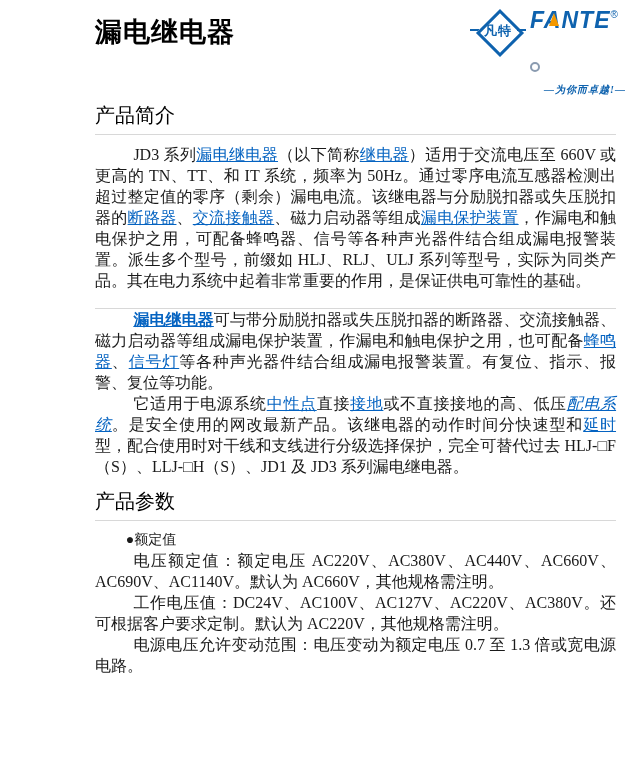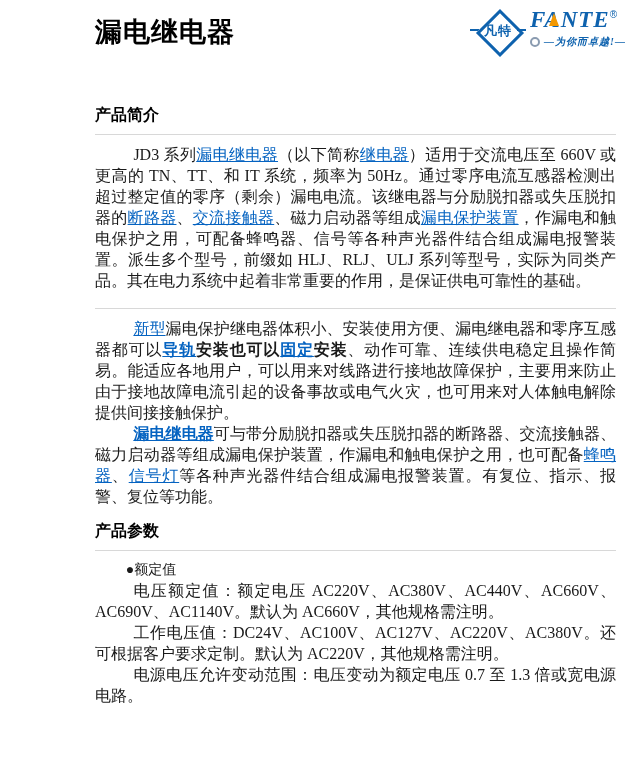--- a/index.html
+++ b/index.html
@@ -24,44 +24,45 @@
   .mark-text {
     position:absolute; left:0; top:14px; width:52px; text-align:center;
     font-family:"Liberation Sans","DejaVu Sans",sans-serif;
     font-size:13px; font-weight:bold; color:#0E62AE; letter-spacing:1px;
   }
   .tipline { position:absolute; top:21px; width:9px; height:2px; background:#0E62AE; }
   .tipline.left { left:-2px; } .tipline.right { right:-2px; }
   .logo-right { margin-left:6px; }
   .brand-row { position:relative; line-height:24px; }
   .brand {
-    font-family:Liberation Serif, serif;
+    font-family:Liberation Sans, sans-serif;
     font-size:23px; font-weight:900; font-style:italic; color:#0E62AE; letter-spacing:1px;
   }
   .a-accent {
     position:absolute; left:19px; top:5px; width:0; height:0;
     border-left:5px solid transparent; border-right:5px solid transparent;
     border-bottom:13px solid #F39800; pointer-events:none;
   }
   .reg { font-family:"Liberation Sans",sans-serif; font-size:10px; color:#0E62AE; vertical-align:top; position:relative; top:-5px; }
   .tagline-row { display:flex; align-items:center; margin-top:1px; }
   .gear {
     display:inline-block; width:6px; height:6px; border-radius:50%;
     border:2px solid #8a9bb0; margin-right:4px; flex:none;
   }
   .tagline {
     font-size:10px; font-style:italic; font-weight:bold; color:#0E62AE; letter-spacing:1px;
     white-space:nowrap;
+    margin-top:47px;
   }
 
   
   section.sec-intro { margin-top:54px; }
   section.sec-usage { margin-top:17px; }
   section.sec-params { margin-top:13px; }
-  h2 { margin:0; font-size:16px; font-weight:bold; line-height:22px; color:#000; }
+  h2 { margin:0; font-size:20px; font-weight:normal; line-height:22px; color:#000; }
   .rule { margin-top:8px; height:1px; background:#d8d8d8; }
 
   p.body-p {
     margin:0; font-size:16px; line-height:21px;
     text-align:justify; text-indent:2.4em; color:#1a1a1a;
   }
   p.body-p.first { margin-top:9px; }
   p.bullet-p { margin:8px 0 0 0; font-size:14px; line-height:21px; text-indent:2.2em; }
 
   a.lnk { color:#0563C1; text-decoration:underline; cursor:pointer; }
@@ -96,22 +97,22 @@
   </header>
 
   <section class="sec-intro">
     <h2>产品简介</h2>
     <div class="rule"></div>
     <p class="body-p first"><span>JD3 系列</span><a href="#" class="lnk">漏电继电器</a><span>（以下简称</span><a href="#" class="lnk">继电器</a><span>）适用于交流电压至 660V 或更高的 TN、TT、和 IT 系统，频率为 50Hz。通过零序电流互感器检测出超过整定值的零序（剩余）漏电电流。该继电器与分励脱扣器或失压脱扣器的</span><a href="#" class="lnk">断路器</a><span>、</span><a href="#" class="lnk">交流接触器</a><span>、磁力启动器等组成</span><a href="#" class="lnk">漏电保护装置</a><span>，作漏电和触电保护之用，可配备蜂鸣器、信号等各种声光器件结合组成漏电报警装置。派生多个型号，前缀如 HLJ、RLJ、ULJ 系列等型号，实际为同类产品。其在电力系统中起着非常重要的作用，是保证供电可靠性的基础。</span></p>
   </section>
 
   <section class="sec-usage">
     <div class="rule"></div>
-    <p class="body-p first"><a href="#" class="lnk">新型</a><span>漏电保护继电器体积小、安装使用方便、漏电继电器和零序互感器都可以</span><a href="#" class="lnk b">导轨</a><span class="b">安装也可以</span><a href="#" class="lnk b">固定</a><span class="b">安装</span><span>、动作可靠、连续供电稳定且操作简易。能适应各地用户，可以用来对线路进行接地故障保护，主要用来防止由于接地故障电流引起的设备事故或电气火灾，也可用来对人体触电解除提供间接接触保护。</span></p>
     <p class="body-p"><a href="#" class="lnk b">漏电继电器</a><span>可与带分励脱扣器或失压脱扣器的断路器、交流接触器、磁力启动器等组成漏电保护装置，作漏电和触电保护之用，也可配备</span><a href="#" class="lnk">蜂鸣器</a><span>、</span><a href="#" class="lnk">信号灯</a><span>等各种声光器件结合组成漏电报警装置。有复位、指示、报警、复位等功能。</span></p>
+    <p class="body-p"><span>它适用于电源系统</span><a href="#" class="lnk">中性点</a><span>直接</span><a href="#" class="lnk">接地</a><span>或不直接接地的高、低压</span><a href="#" class="lnk i">配电系统</a><span>。是安全使用的网改最新产品。该继电器的动作时间分快速型和</span><a href="#" class="lnk">延时</a><span>型，配合使用时对干线和支线进行分级选择保护，完全可替代过去 HLJ-□F（S）、LLJ-□H（S）、JD1 及 JD3 系列漏电继电器。</span></p>
   </section>
 
   <section class="sec-params">
     <h2>产品参数</h2>
     <div class="rule"></div>
     <p class="bullet-p">●额定值</p>
     <p class="body-p">电压额定值：额定电压 AC220V、AC380V、AC440V、AC660V、AC690V、AC1140V。默认为 AC660V，其他规格需注明。</p>
     <p class="body-p">工作电压值：DC24V、AC100V、AC127V、AC220V、AC380V。还可根据客户要求定制。默认为 AC220V，其他规格需注明。</p>
     <p class="body-p">电源电压允许变动范围：电压变动为额定电压 0.7 至 1.3 倍或宽电源电路。</p>
 

